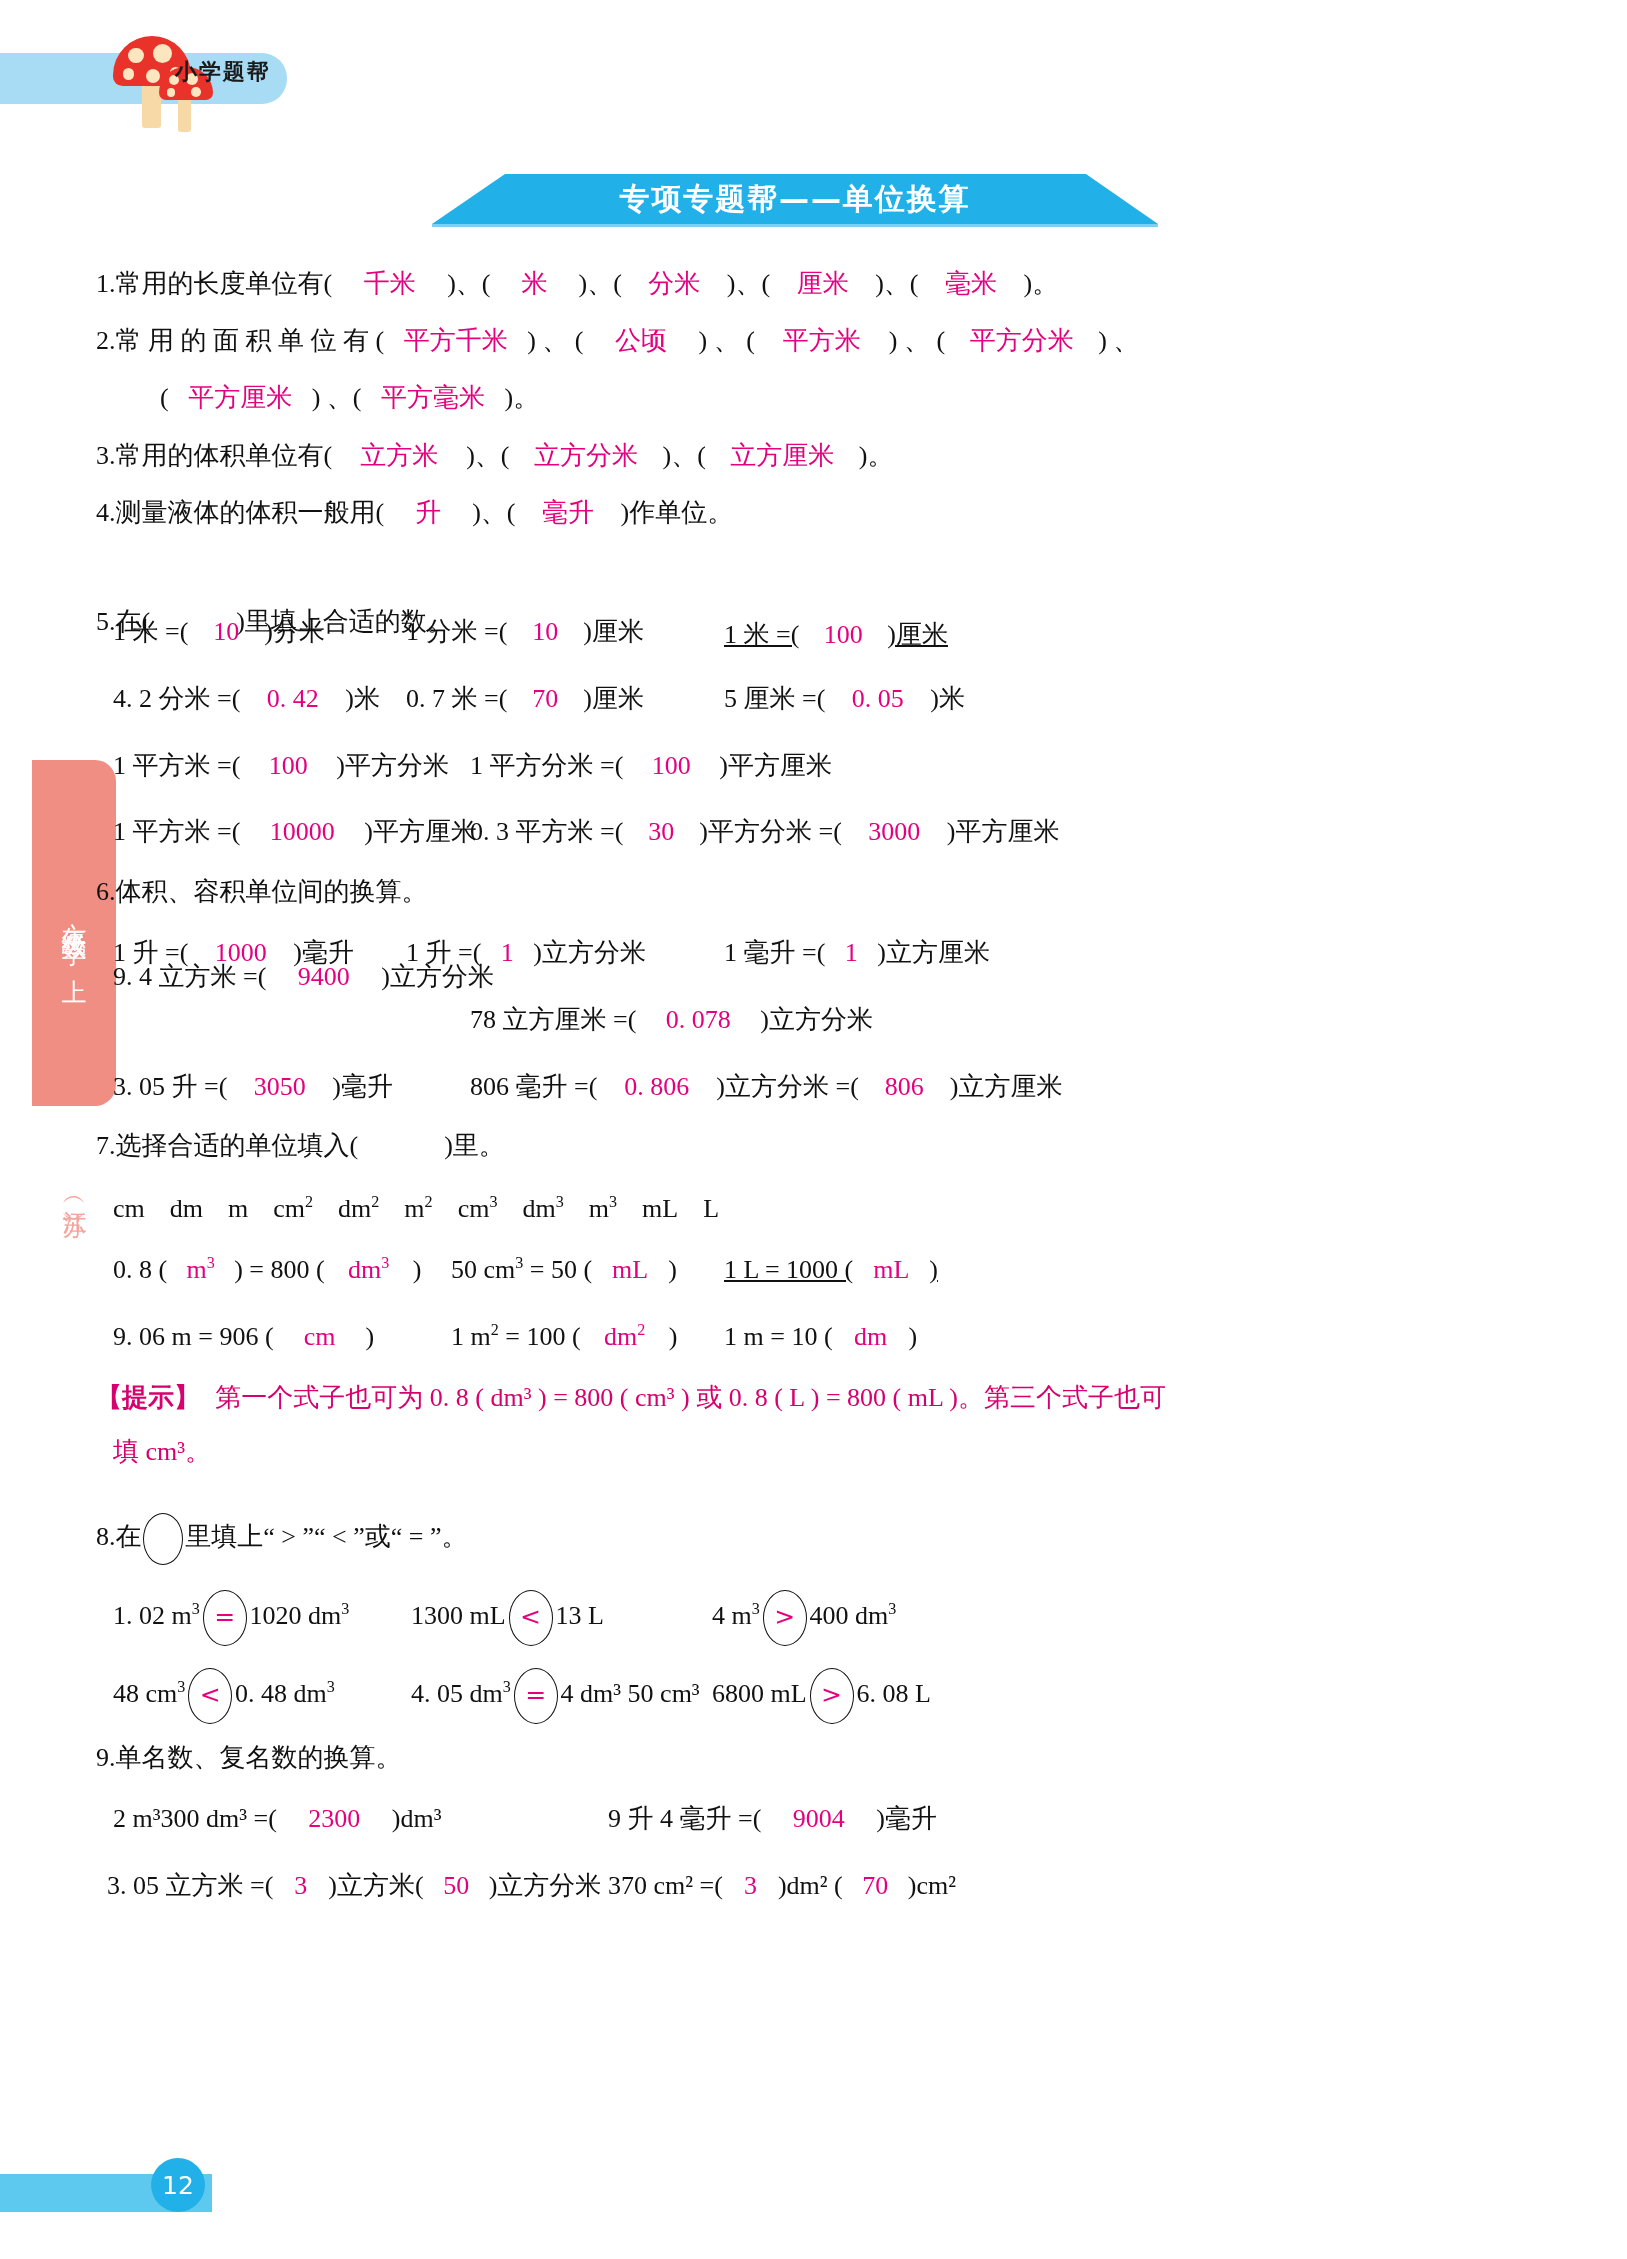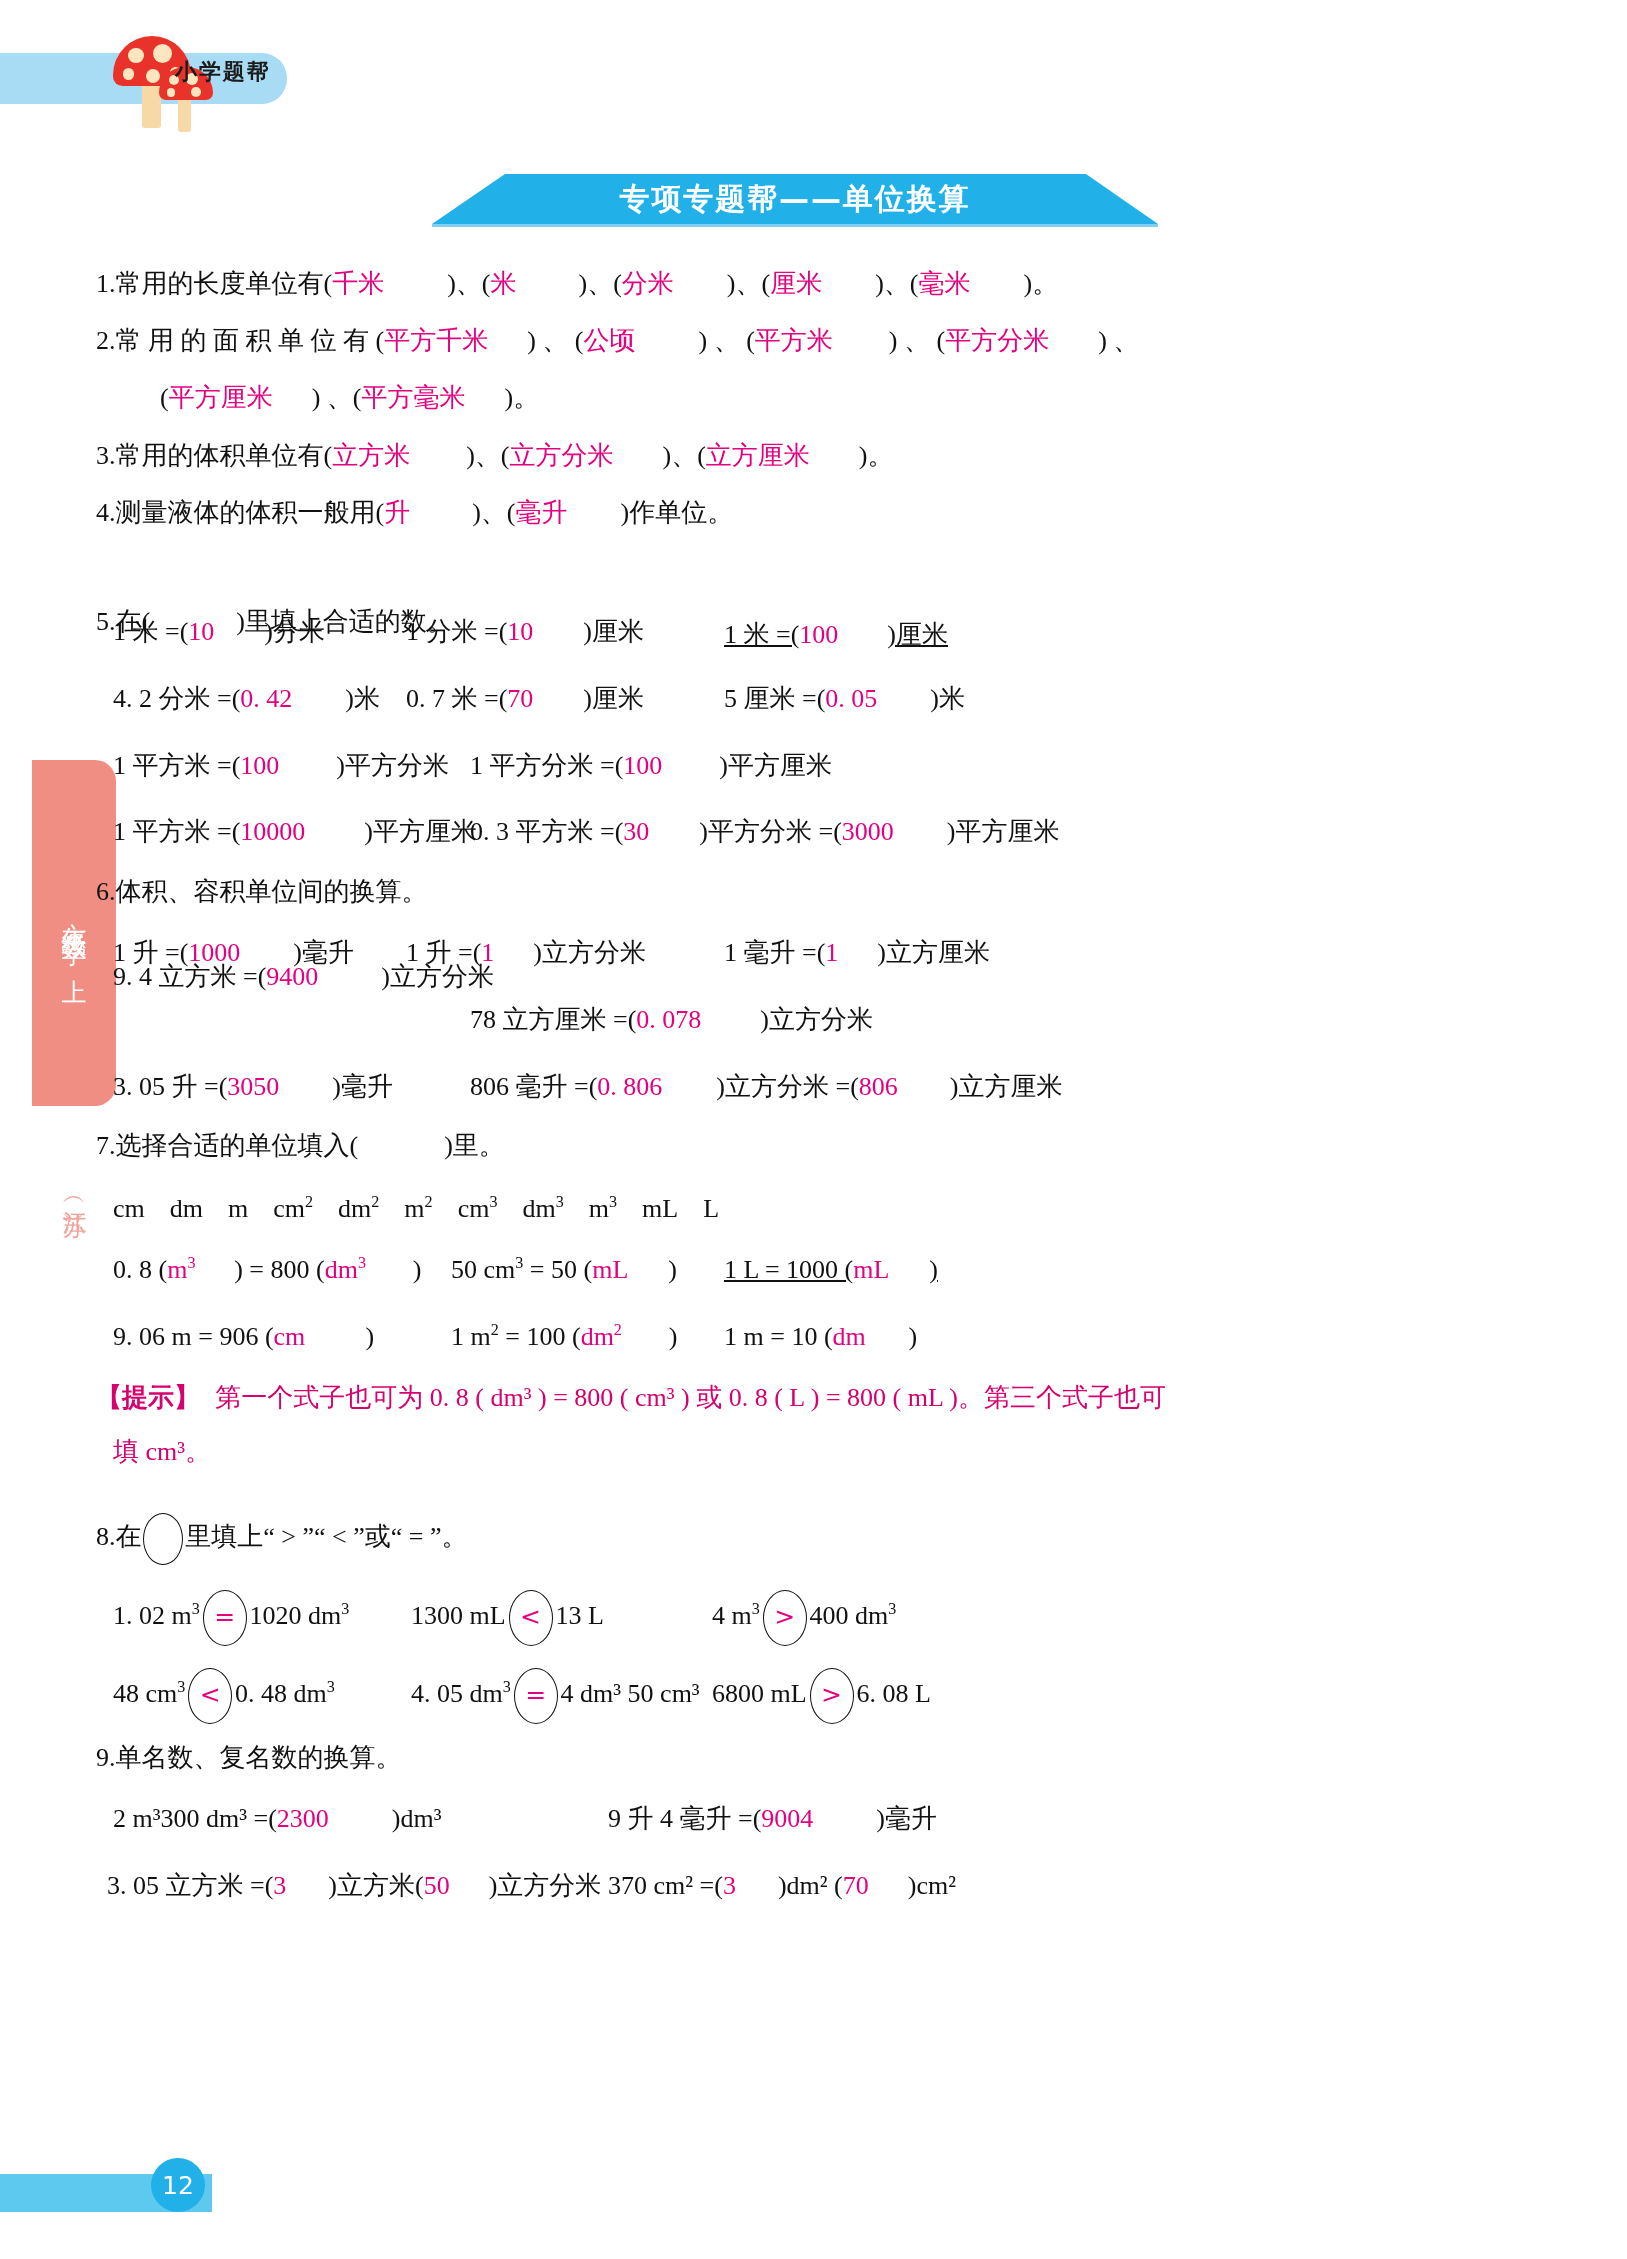--- a/index.html
+++ b/index.html
@@ -77,21 +77,21 @@
   }
 
   
   #content{position:absolute;left:0;top:244px;width:1628px;}
   .q{font-size:26px;line-height:1.0;color:#111;}
   .qrow{position:absolute;white-space:nowrap;}
   .ans{color:#e4007f;}
   .hint{color:#d6006e;}
   .hintlabel{color:#d6006e;font-weight:700;}
   sup{font-size:.62em;vertical-align:super;line-height:0;}
-  .blank{display:inline-block;}
+  .blank{display:inline-block;text-align:center;}
   
   .circ{
     display:inline-block;width:42px;height:54px;border:1.5px solid #111;
     border-radius:50%;text-align:center;line-height:52px;
     color:#e4007f;font-size:25px;vertical-align:middle;margin:0 2.9px;
     font-family:"DejaVu Sans","Liberation Sans",sans-serif;
   }
   .circ-empty{
     display:inline-block;width:38px;height:50px;border:1.5px solid #111;
     border-radius:50%;vertical-align:middle;margin:0 1.9px;

